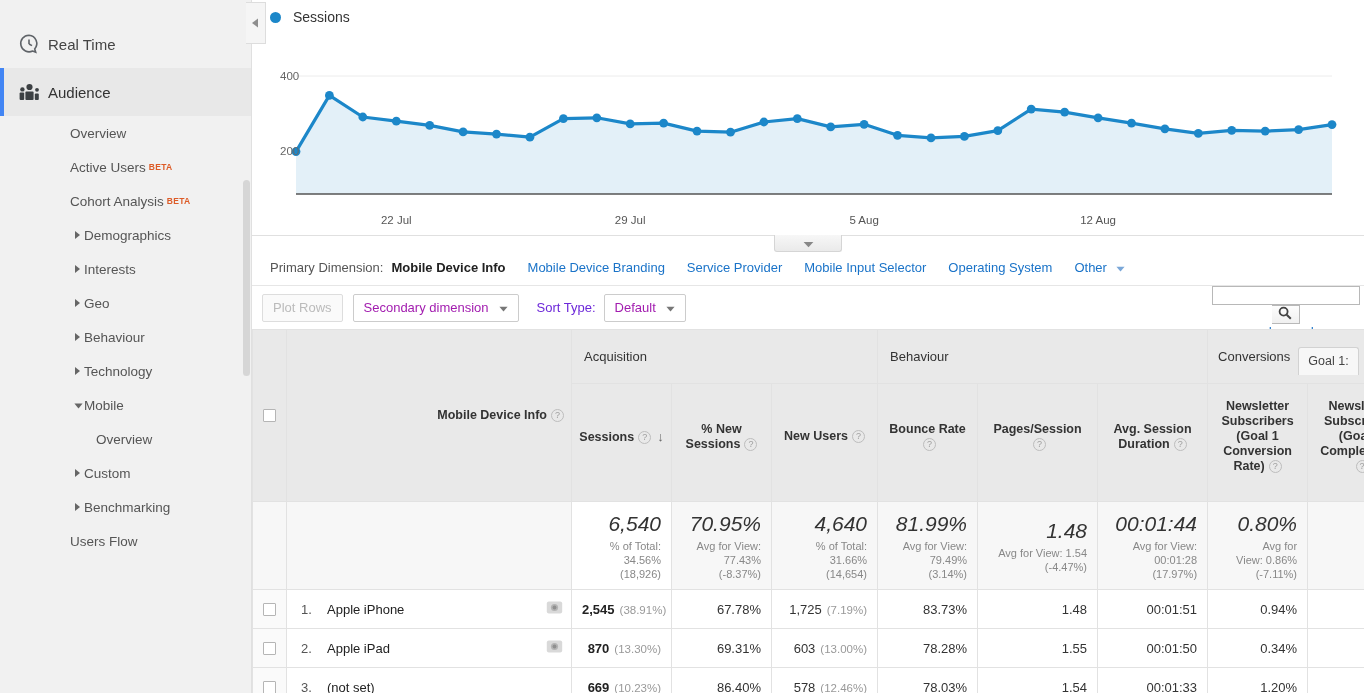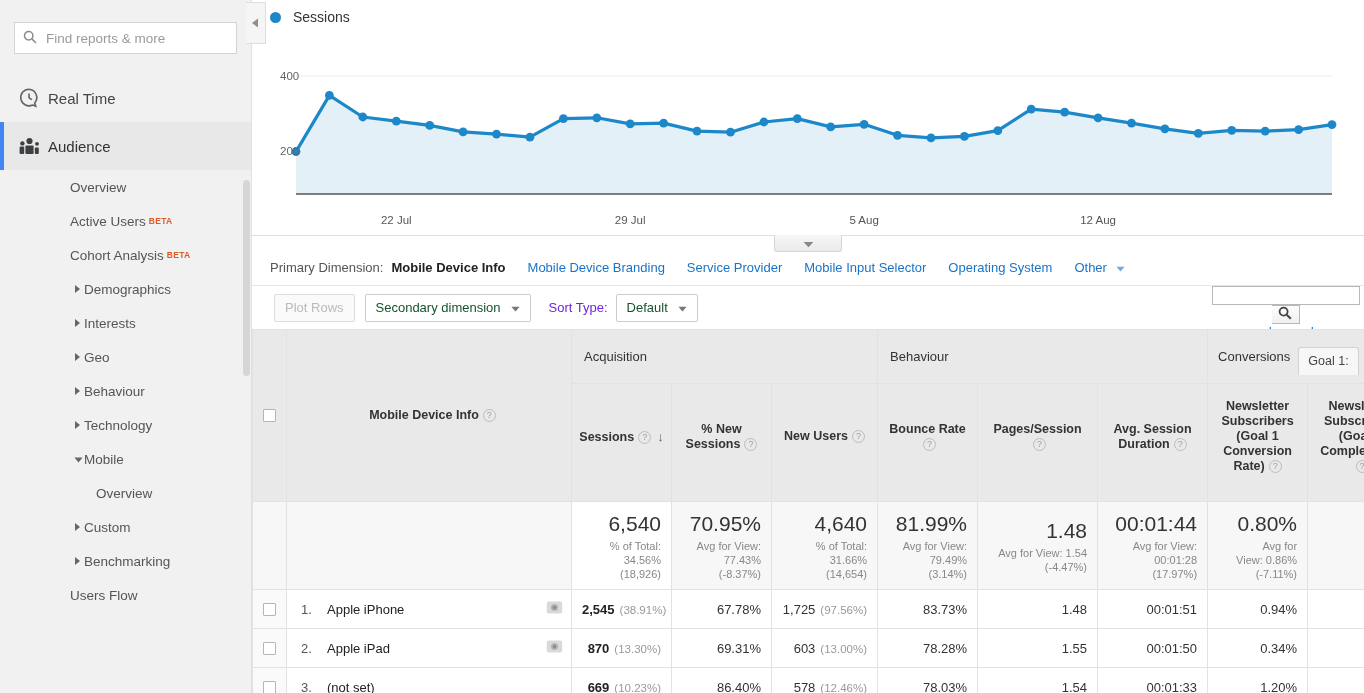--- a/index.html
+++ b/index.html
@@ -116,27 +116,27 @@
     position: relative;
   }
   .pdim-label { color: #555; margin-right: 8px; }
   .pdim-active { font-weight: bold; color: #222; position: relative; }
   .pdim-link { color: #1a73c8; margin-left: 22px; cursor: pointer; }
   .pdim-caret { margin-left: 5px; }
 
   
   .toolbar {
     display: flex; align-items: center; height: 44px;
-    border-top: 1px solid #e6e6e6; padding-left: 22px;
+    border-top: 1px solid #e6e6e6; padding-left: 10px;
     position: relative;
   }
   .btn {
     height: 28px; padding: 0 10px; border: 1px solid #ccc; background: #fff;
     border-radius: 2px; display: flex; align-items: center;
-    font-size: 13px; color: #14532d; cursor: pointer; white-space: nowrap;
+    font-size: 13px; color: #a21caf; cursor: pointer; white-space: nowrap;
   }
   .btn.disabled { color: #bbb; border-color: #ddd; background: #fafafa; cursor: default; }
   .btn .cb-caret { margin-left: 10px; }
   .sort-label { margin: 0 8px 0 18px; font-size: 13px; color: #6d28d9; }
   .toolbar-right { position: absolute; right: 0; top: 0; height: 44px; display: flex; align-items: center; flex-direction: column; }
   .tb-search {
     width: 148px; height: 26px; border: 1px solid #b8b8b8; background: #fff;
   }
   .tb-search-btn {
     width: 28px; height: 26px; border: 1px solid #b8b8b8; border-left: 0;
@@ -162,21 +162,21 @@
     background: #e9e9e9; height: 54px; text-align: left;
     font-size: 13px; font-weight: normal; color: #333; padding-left: 12px !important;
     border-bottom: 1px solid #dcdcdc;
   }
   .hdr-col {
     background: #e9e9e9; height: 118px;
     font-size: 12.5px; font-weight: bold; color: #333;
     text-align: center; vertical-align: bottom; padding: 0 7px 12px 7px !important;
     line-height: 15px;
   }
-  .hdr-col.left { text-align: center; vertical-align: middle; padding-left: 14px !important; padding-bottom: 0 !important; }
+  .hdr-col.left { text-align: right; vertical-align: middle; padding-left: 14px !important; padding-bottom: 0 !important; }
   .hdr-col.metric { vertical-align: middle; }
   .q {
     display: inline-flex; align-items: center; justify-content: center;
     width: 13px; height: 13px; border-radius: 50%;
     border: 1px solid #bdbdbd; color: #9e9e9e; font-size: 9px;
     font-weight: normal; margin-left: 4px; vertical-align: middle;
   }
   .sort-arrow { margin-left: 6px; color: #666; font-size: 13px; }
   .chk-col { width: 34px; background: #e9e9e9; }
   .chkbox {
@@ -187,21 +187,21 @@
     display: inline-block; height: 28px; line-height: 26px;
     border: 1px solid #d2d2d2; border-bottom: 0;
     background: #f7f7f7; border-radius: 3px 3px 0 0;
     padding: 0 9px; font-size: 12.5px; color: #444; margin-left: 8px;
     position: relative; top: 4px; white-space: nowrap;
   }
 
   tr.summary td { background: #f7f7f7; height: 84px; padding: 10px 10px 8px 10px !important; text-align: right; }
   tr.summary td.blank { background: #f7f7f7; }
   tr.summary td.first-metric { background: #fff; }
-  .sum-val { font-size: 21px; color: #333; line-height: 24px; font-weight: normal; }
+  .sum-val { font-size: 21px; color: #333; line-height: 24px; font-weight: normal; font-style: italic; }
   .sum-sub { font-size: 11px; color: #888; line-height: 14px; margin-top: 3px; }
 
   tr.drow td { height: 39px; padding: 0 10px !important; font-size: 13px; color: #333; text-align: right; }
   tr.drow td.chk-cell { background: #fafafa; padding: 0 !important; }
   tr.drow td.dim {
     text-align: left; padding: 0 8px 0 14px !important;
   }
   .dim-inner { display: flex; align-items: center; width: 100%; }
   .rank { color: #555; width: 26px; flex: 0 0 26px; }
   .dim-name { color: #222; flex: 1 1 auto; }
@@ -210,29 +210,20 @@
   .pct-paren { color: #999; font-size: 11.5px; margin-left: 5px; }
   .cell-nowrap { white-space: nowrap; }
 </style>
 </head>
 <body>
 
 <div id="app">
 
   <div id="sidebar">
 
-    <div class="search-wrap">
-      <span class="mag">
-        <svg width="14" height="14" viewBox="0 0 14 14">
-            <circle cx="5.7" cy="5.7" r="4.2" fill="none" stroke="#8b8b8b" stroke-width="1.5"></circle>
-            <line x1="8.9" y1="8.9" x2="13" y2="13" stroke="#8b8b8b" stroke-width="1.5"></line>
-          </svg>
-      </span>
-      <input class="search-input" placeholder="Find reports &amp; more" style="">
-    </div>
 
     <div class="nav-top">
       <div class="nav-main">
         <span class="nav-ico">
           <svg width="22" height="22" viewBox="0 0 22 22">
             <path d="M11 2.2a8.3 8.3 0 1 0 3.6 15.8l3.1 1.1-1-3.2A8.3 8.3 0 0 0 11 2.2z" fill="none" stroke="#5f6368" stroke-width="1.6"></path>
             <line x1="11" y1="6.6" x2="11" y2="11" stroke="#5f6368" stroke-width="1.6"></line>
             <line x1="11" y1="11" x2="14" y2="12.6" stroke="#5f6368" stroke-width="1.6"></line>
           </svg>
         </span>
@@ -626,21 +617,21 @@
                   <span class="dim-name">Apple iPhone</span>
                   <span class="dev-icon"><svg width="17" height="17" viewBox="0 0 17 17">
                       <rect x="0.8" y="2.4" width="15.4" height="12.2" rx="2" fill="#d9d9d9"></rect>
                       <circle cx="8.5" cy="8.5" r="3.6" fill="#b4b4b4"></circle>
                       <circle cx="8.5" cy="8.5" r="1.9" fill="#8f8f8f"></circle>
                     </svg></span>
                 </div>
               </td>
               <td class="cell-nowrap"><span class="big">2,545</span><span class="pct-paren">(38.91%)</span></td>
               <td class="cell-nowrap"><span>67.78%</span></td>
-              <td class="cell-nowrap"><span>1,725</span><span class="pct-paren">(97.56%)</span></td>
+              <td class="cell-nowrap"><span>1,725</span><span class="pct-paren">(7.19%)</span></td>
               <td class="cell-nowrap"><span>83.73%</span></td>
               <td class="cell-nowrap"><span>1.48</span></td>
               <td class="cell-nowrap"><span>00:01:51</span></td>
               <td class="cell-nowrap"><span>0.94%</span></td>
               <td class="cell-nowrap"></td>
             </tr>
             <tr class="drow">
               <td class="chk-cell">
                 <span class="chkbox"></span>
               </td>

